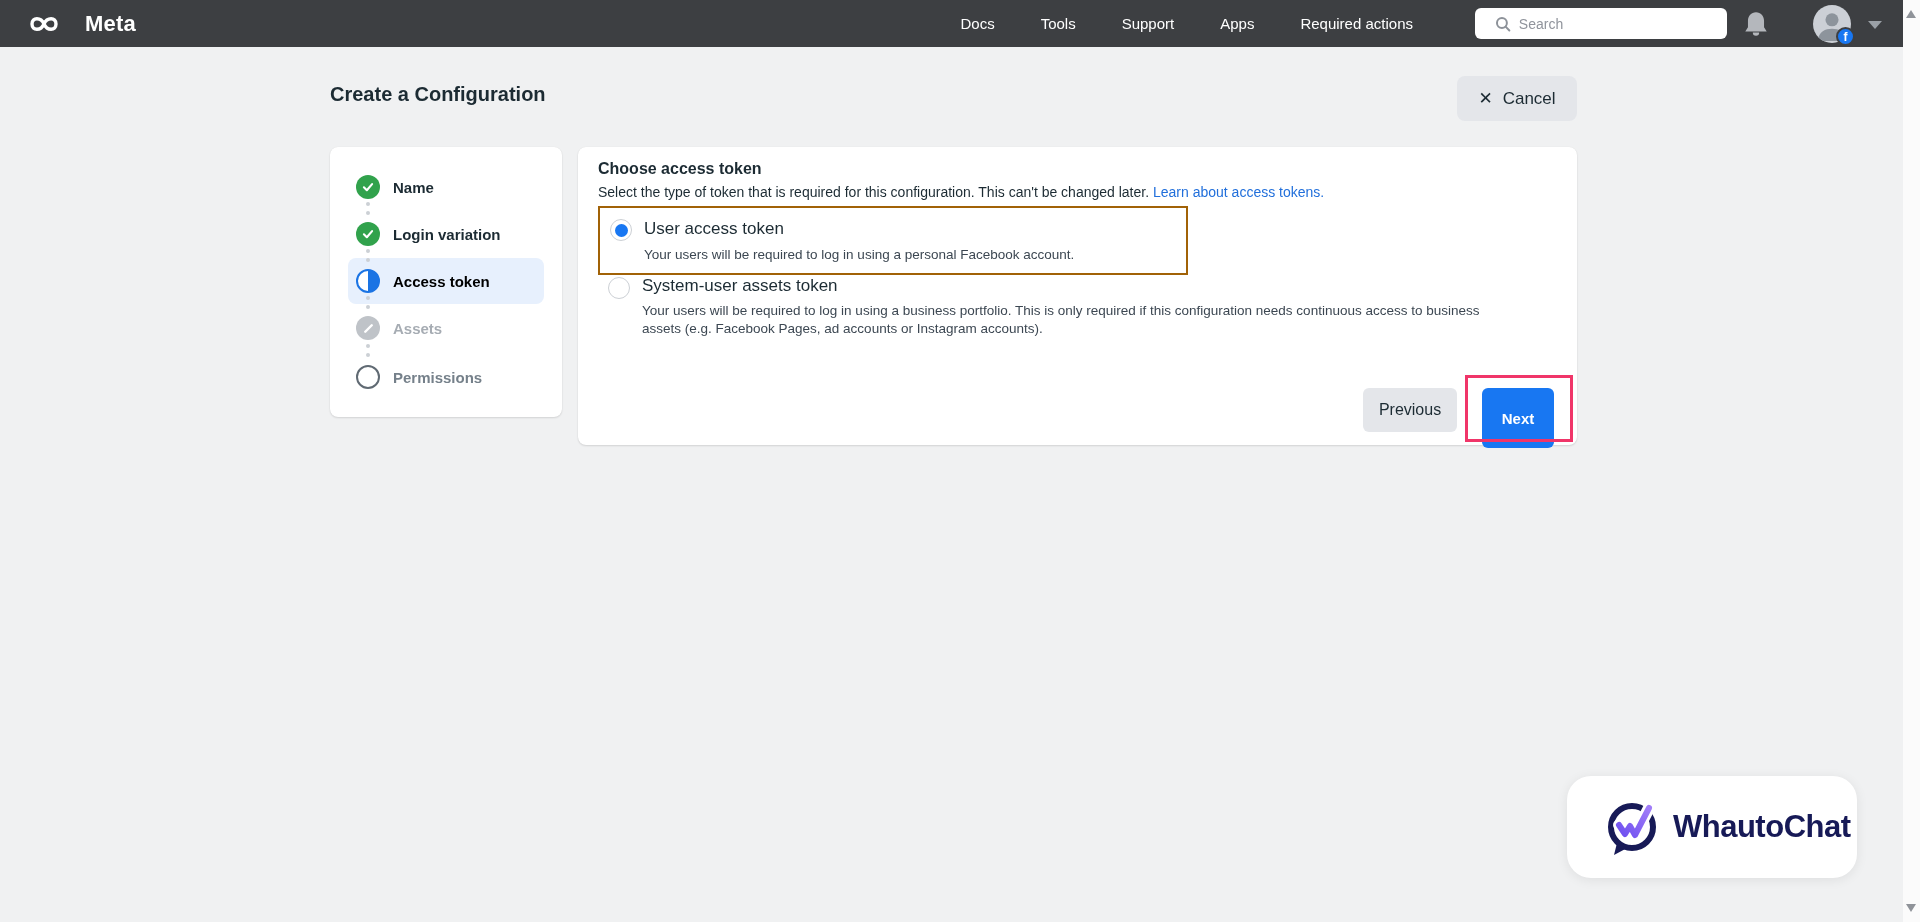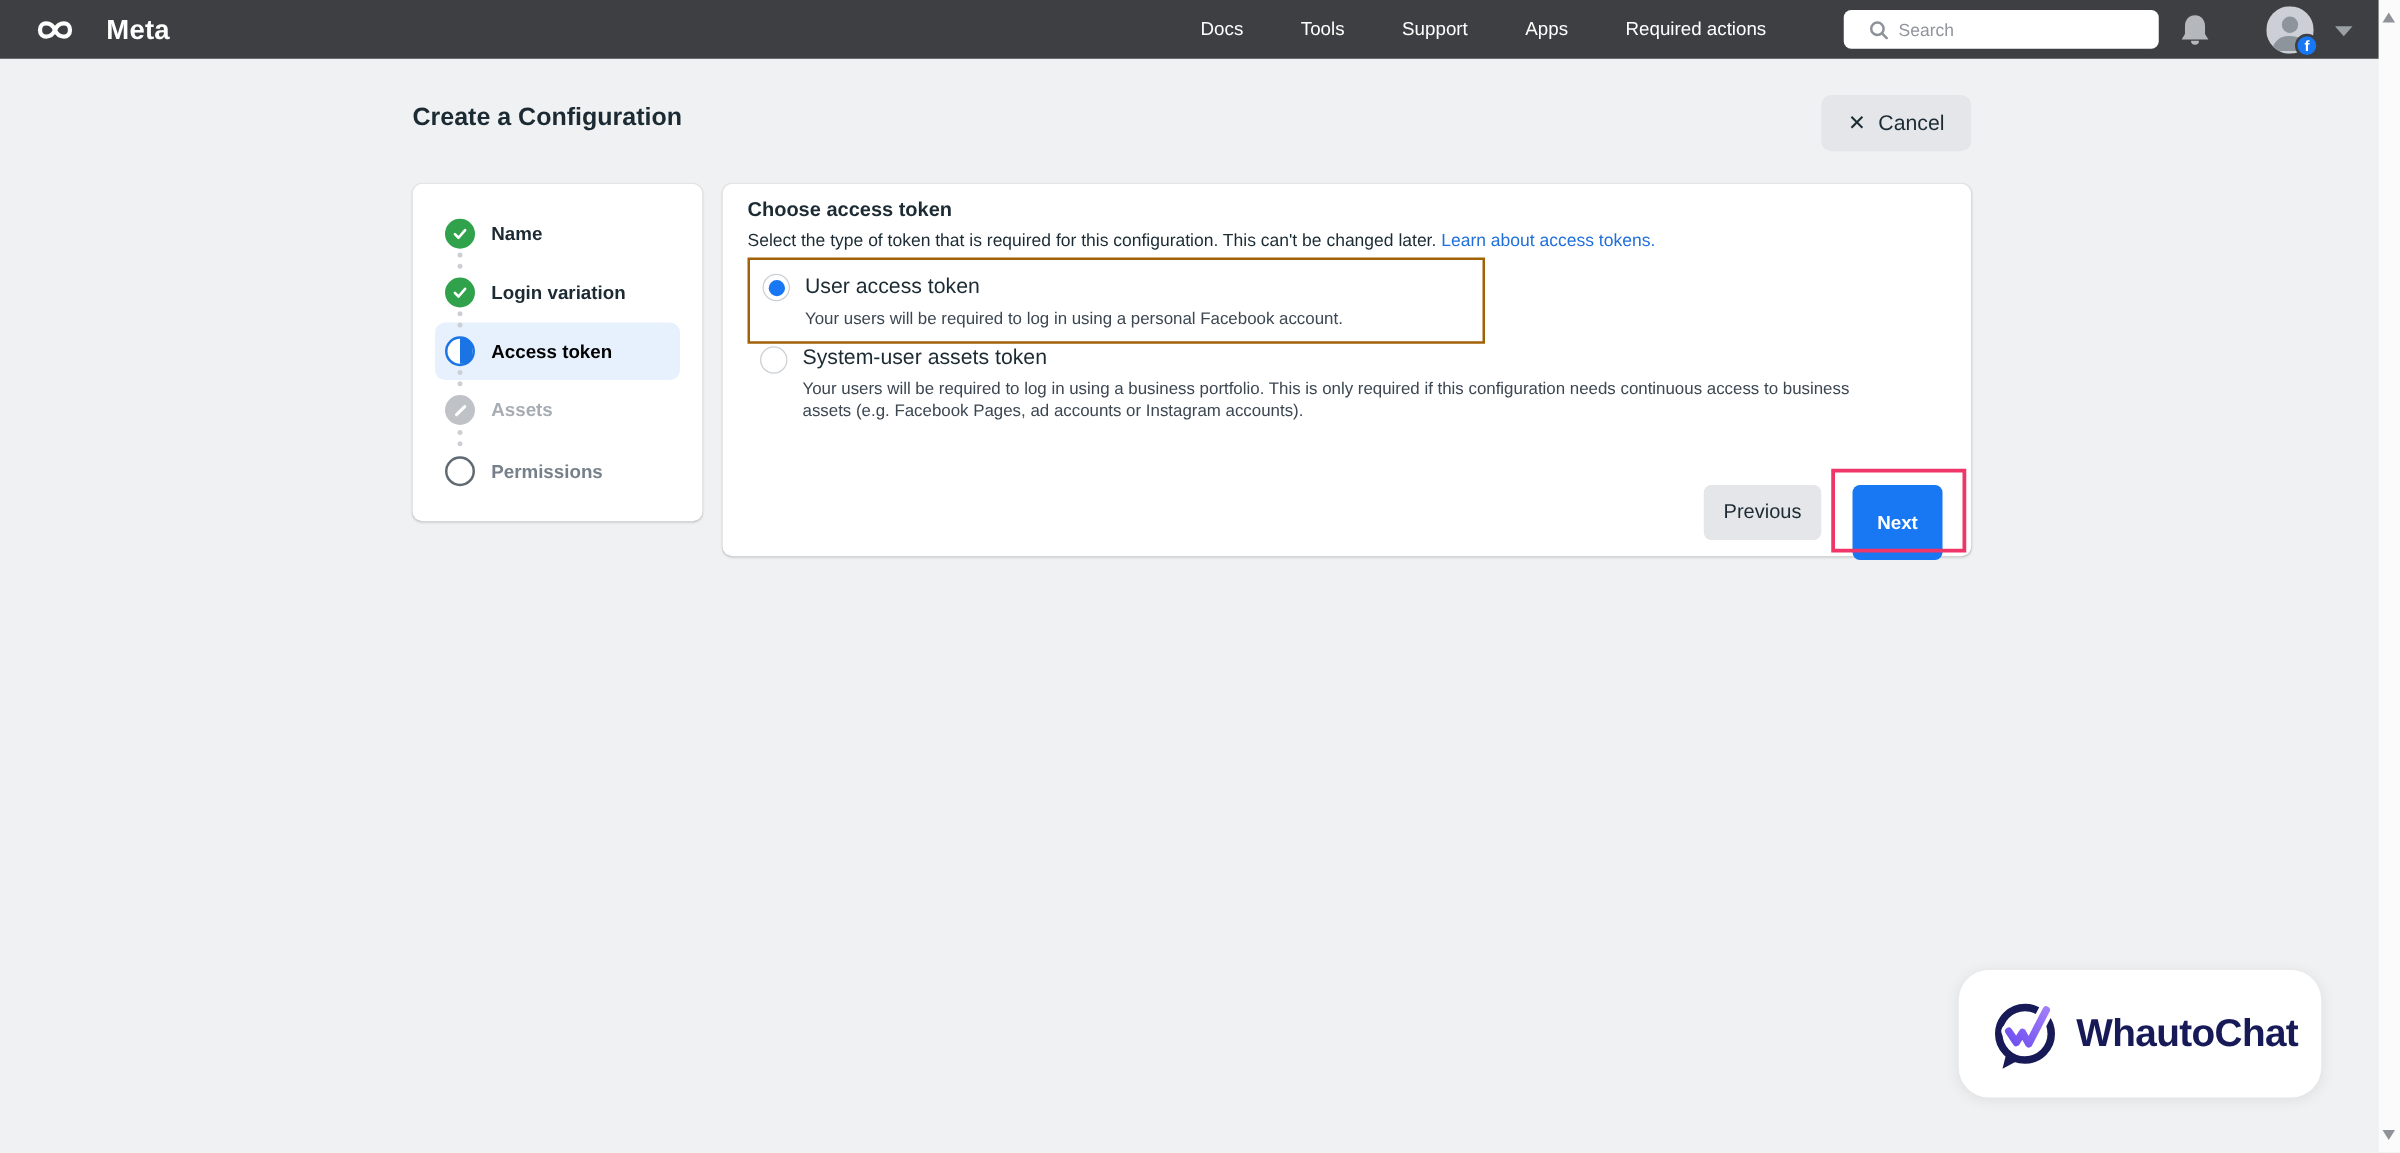--- a/index.html
+++ b/index.html
@@ -102,21 +102,21 @@
 
   .btn { border:none; border-radius:6px; font-family:"Liberation Sans", sans-serif; font-size:15px; font-weight:700; cursor:pointer; }
   .btn-previous { position:absolute; left:785px; top:241px; width:94px; height:44px; background:#e4e6ea; color:#1c2b33; font-weight:500; font-size:16px; }
   .btn-next { position:absolute; left:904px; top:241px; width:72px; height:60px; background:#1877f2; color:#fff; }
   .hl-box2 { position:absolute; left:887px; top:228px; width:108px; height:67px; border:3px solid #f03569; }
 
   
   .watermark {
     position:absolute; left:1567px; top:776px; width:290px; height:102px;
     background:#fff; border-radius:24px; box-shadow:0 2px 12px rgba(0,0,0,.08);
-    display:flex; align-items:center; padding-left:24px; gap:12px;
+    display:flex; align-items:center; padding-left:36px; gap:12px;
   }
   .wm-text { font-size:31px; font-weight:800; color:#171a57; letter-spacing:-0.5px; }
 </style>
 </head>
 <body>
 
 <div class="navbar">
   <div class="brand">
     <svg width="34" height="24" viewBox="0 0 32 24">
       <path d="M4 12 C4 5 13 5 16 12 C19 19 28 19 28 12 C28 5 19 5 16 12 C13 19 4 19 4 12 Z" fill="none" stroke="#ffffff" stroke-width="3.4" stroke-linejoin="round"></path>

